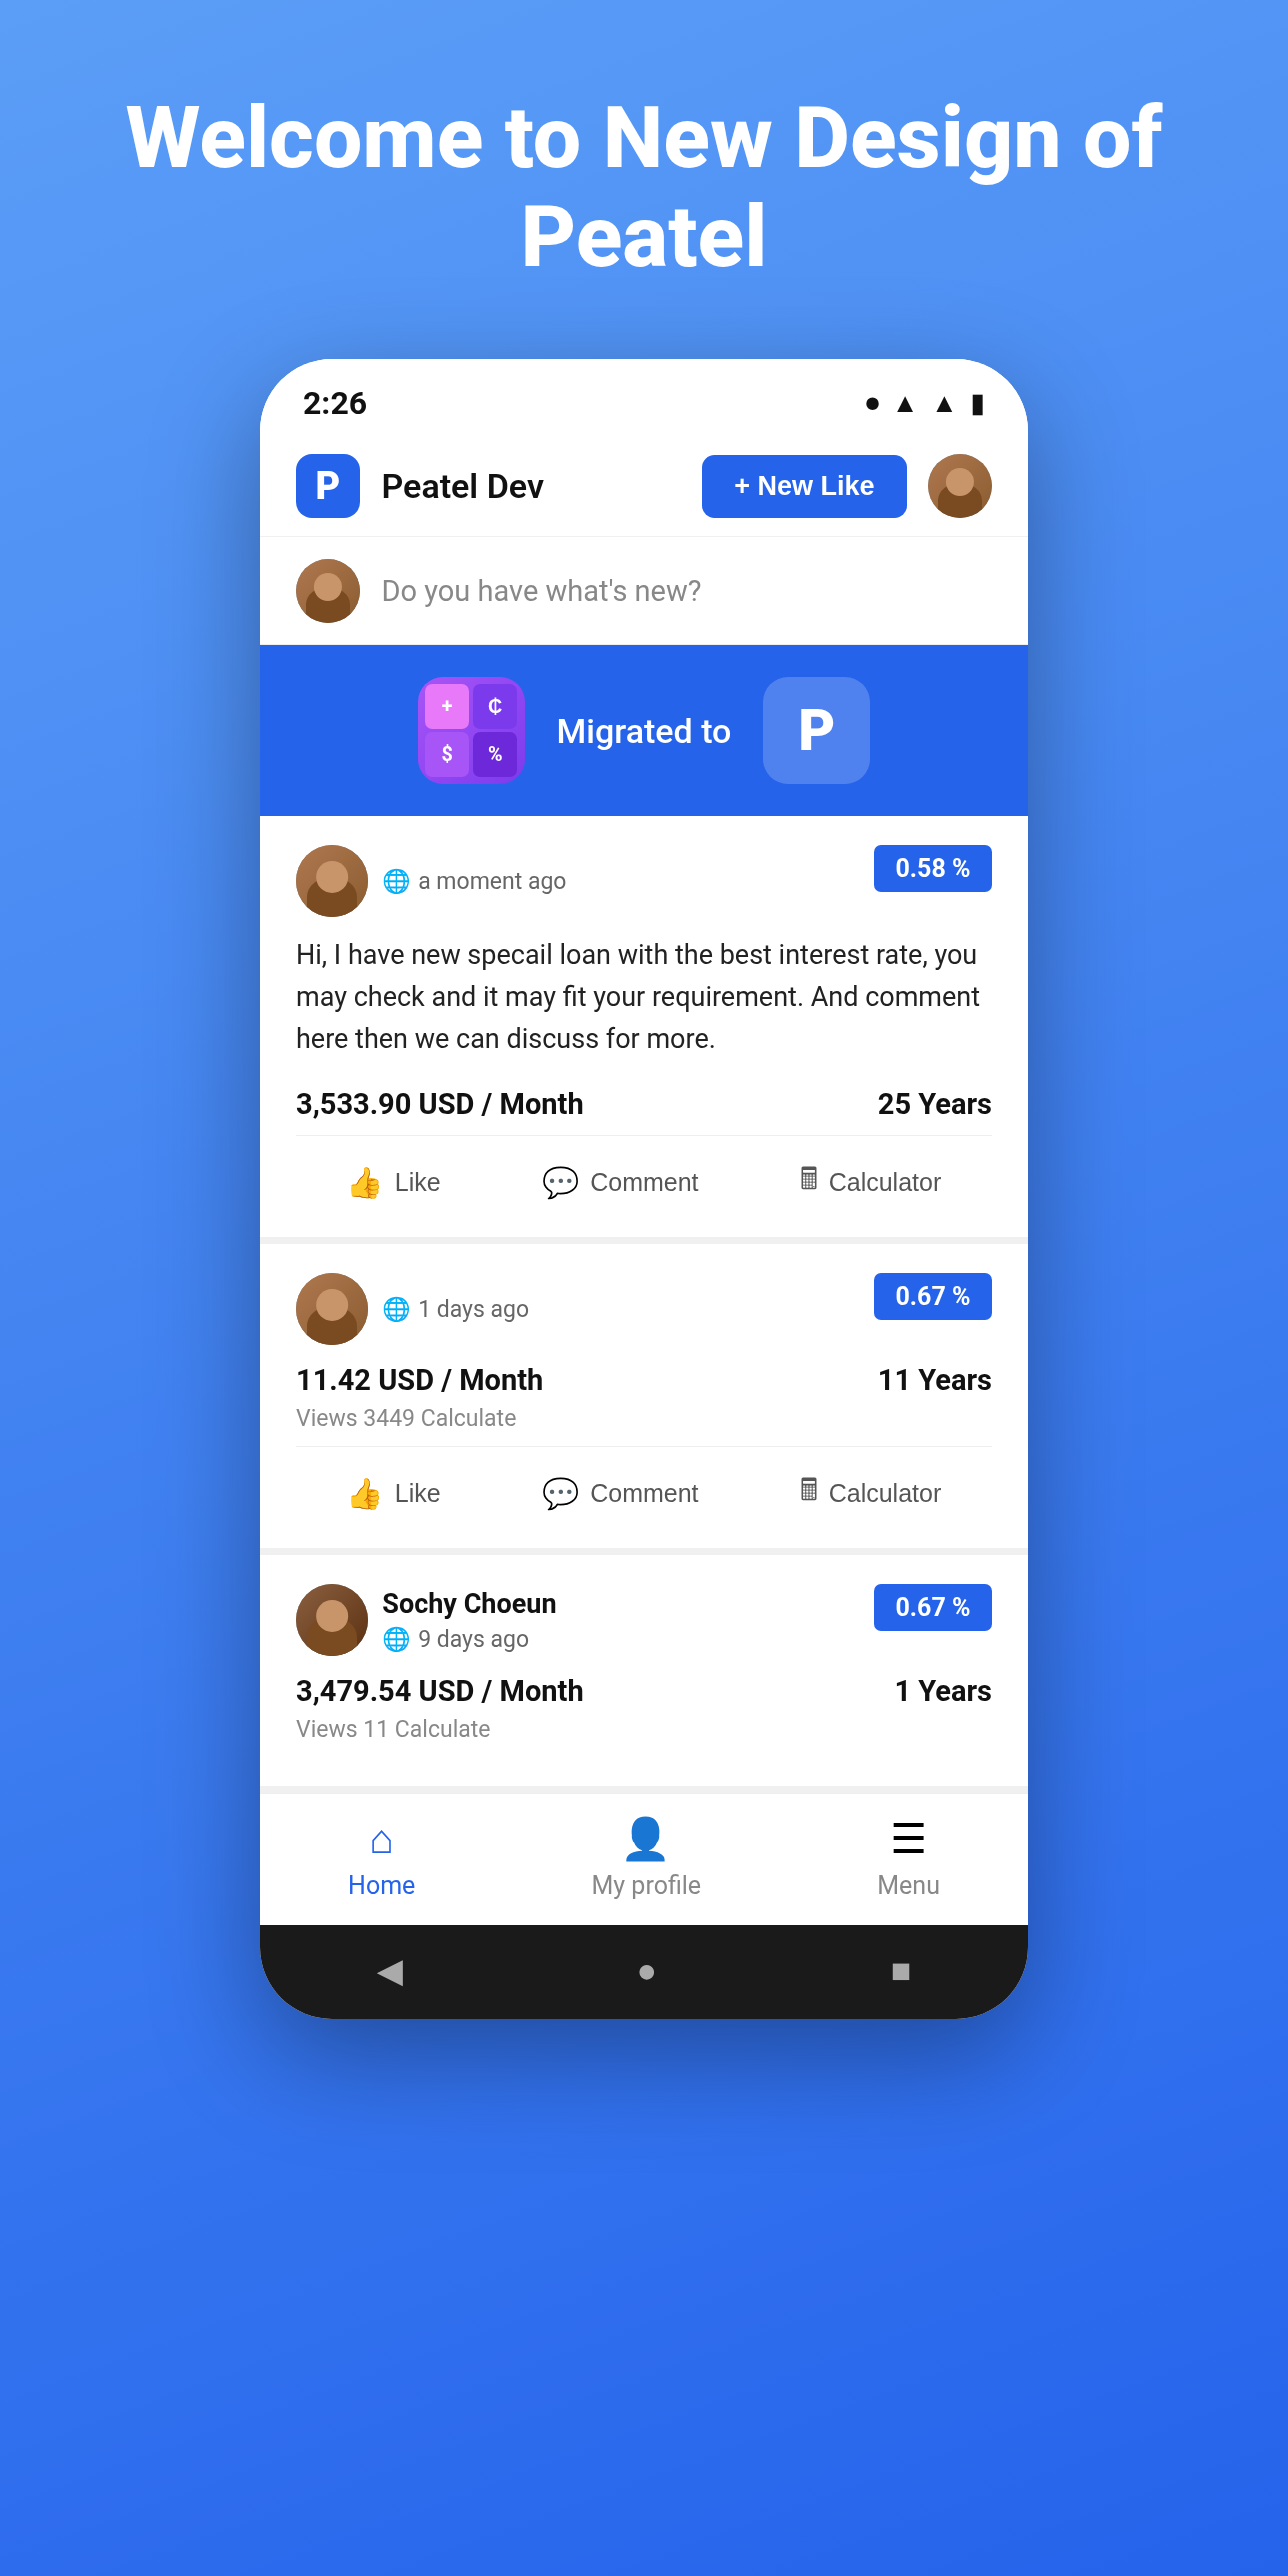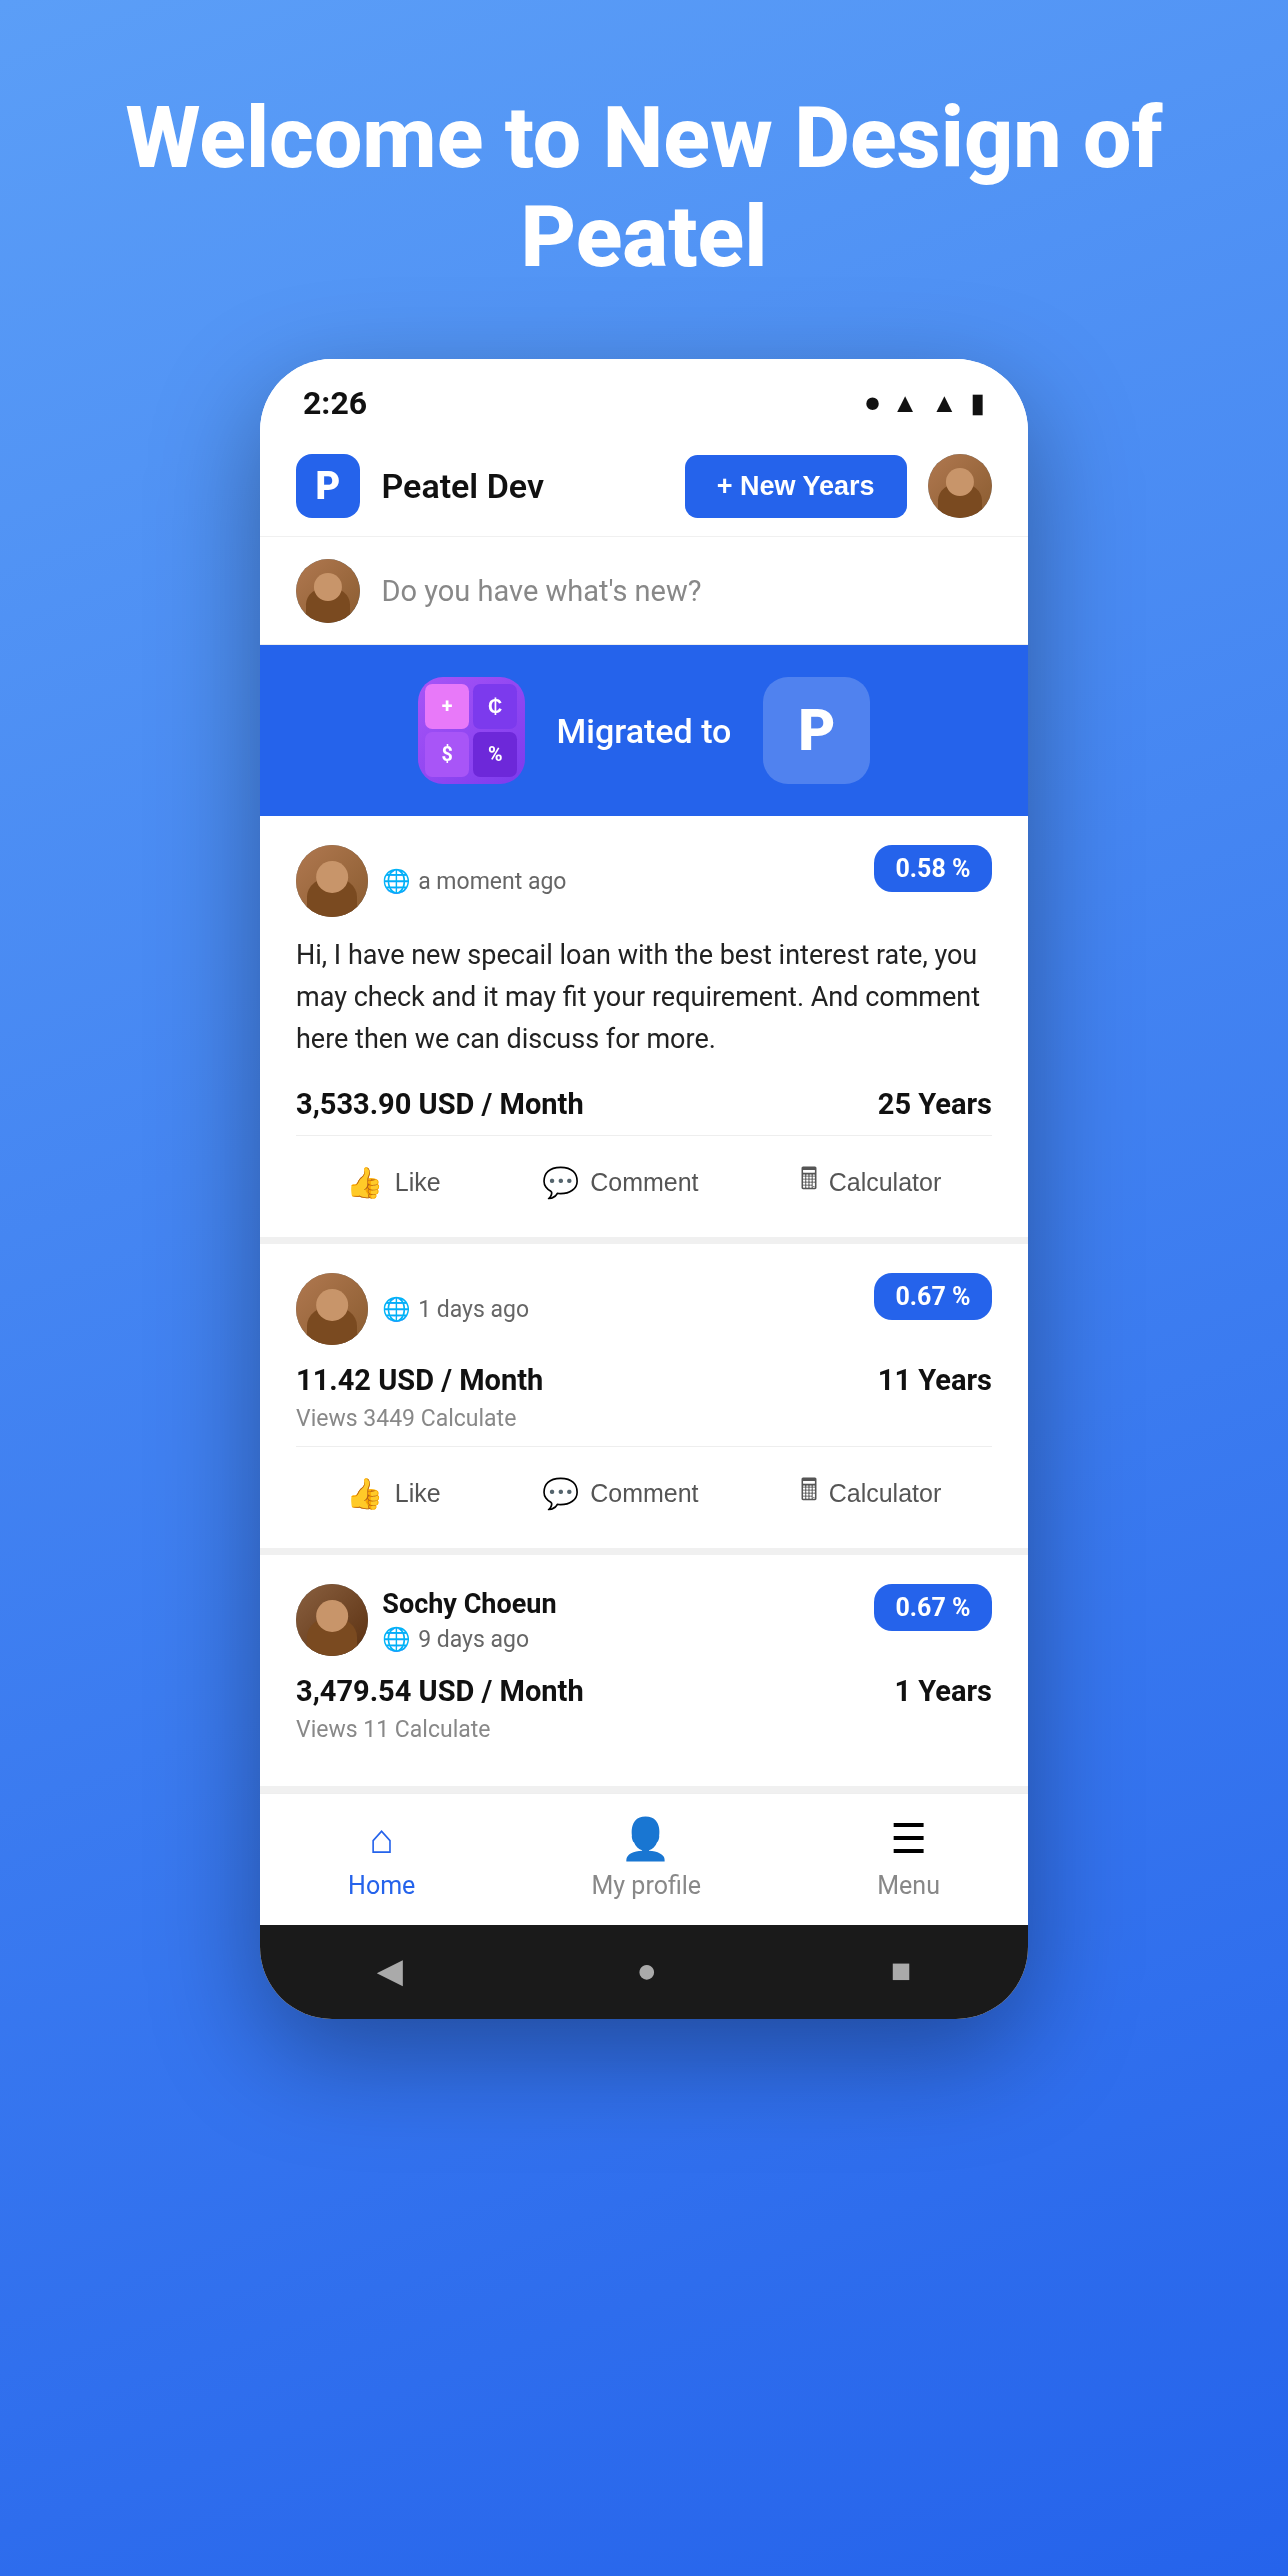--- a/index.html
+++ b/index.html
@@ -215,21 +215,21 @@
       display: flex;
       align-items: center;
       gap: 7.2px;
     }
     .globe-icon {
       font-size: 23px;
     }
     .rate-badge {
       background: #2563eb;
       color: #fff;
-      border-radius: 18px;
+      border-radius: 7px;
       padding: 9px 21.5px;
       font-size: 25px;
       font-weight: 700;
     }
     .post-content {
       font-size: 27px;
       color: #222;
       line-height: 1.55;
       margin-bottom: 26px;
     }
@@ -360,21 +360,21 @@
       <span class="status-icon">▲</span>
       <span class="status-icon">▮</span>
     </div>
   </div>
 
   <div class="app-header">
     <div class="app-logo">
       <span>P</span>
     </div>
     <span class="app-name">Peatel Dev</span>
-    <button class="new-post-btn">+ New Years</button>
+    <button class="new-post-btn">+ New Like</button>
     <div class="avatar-small">
       <div class="face-avatar"></div>
     </div>
   </div>
 
   <div class="new-post-input-row">
     <div class="post-input-avatar">
       <div class="face-avatar"></div>
     </div>
     <span class="post-input-placeholder">Do you have what's new?</span>

